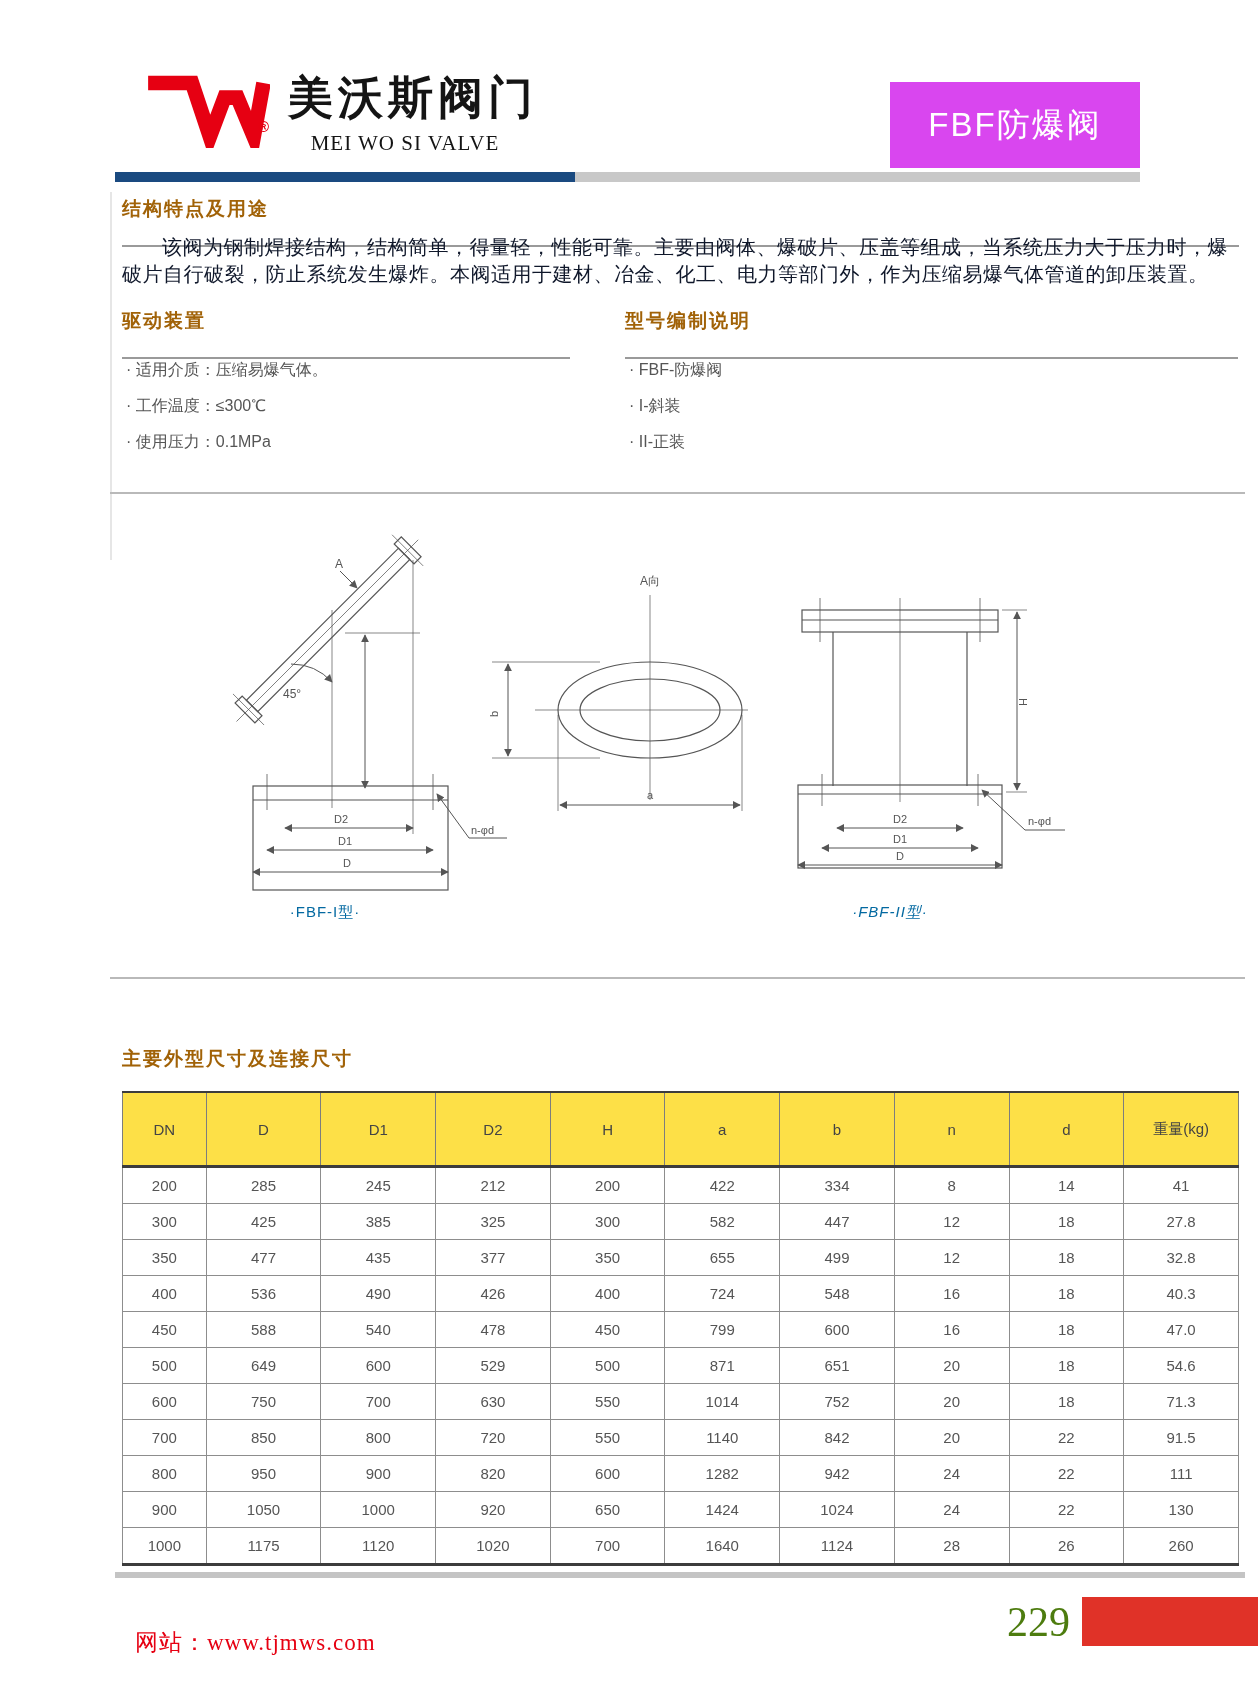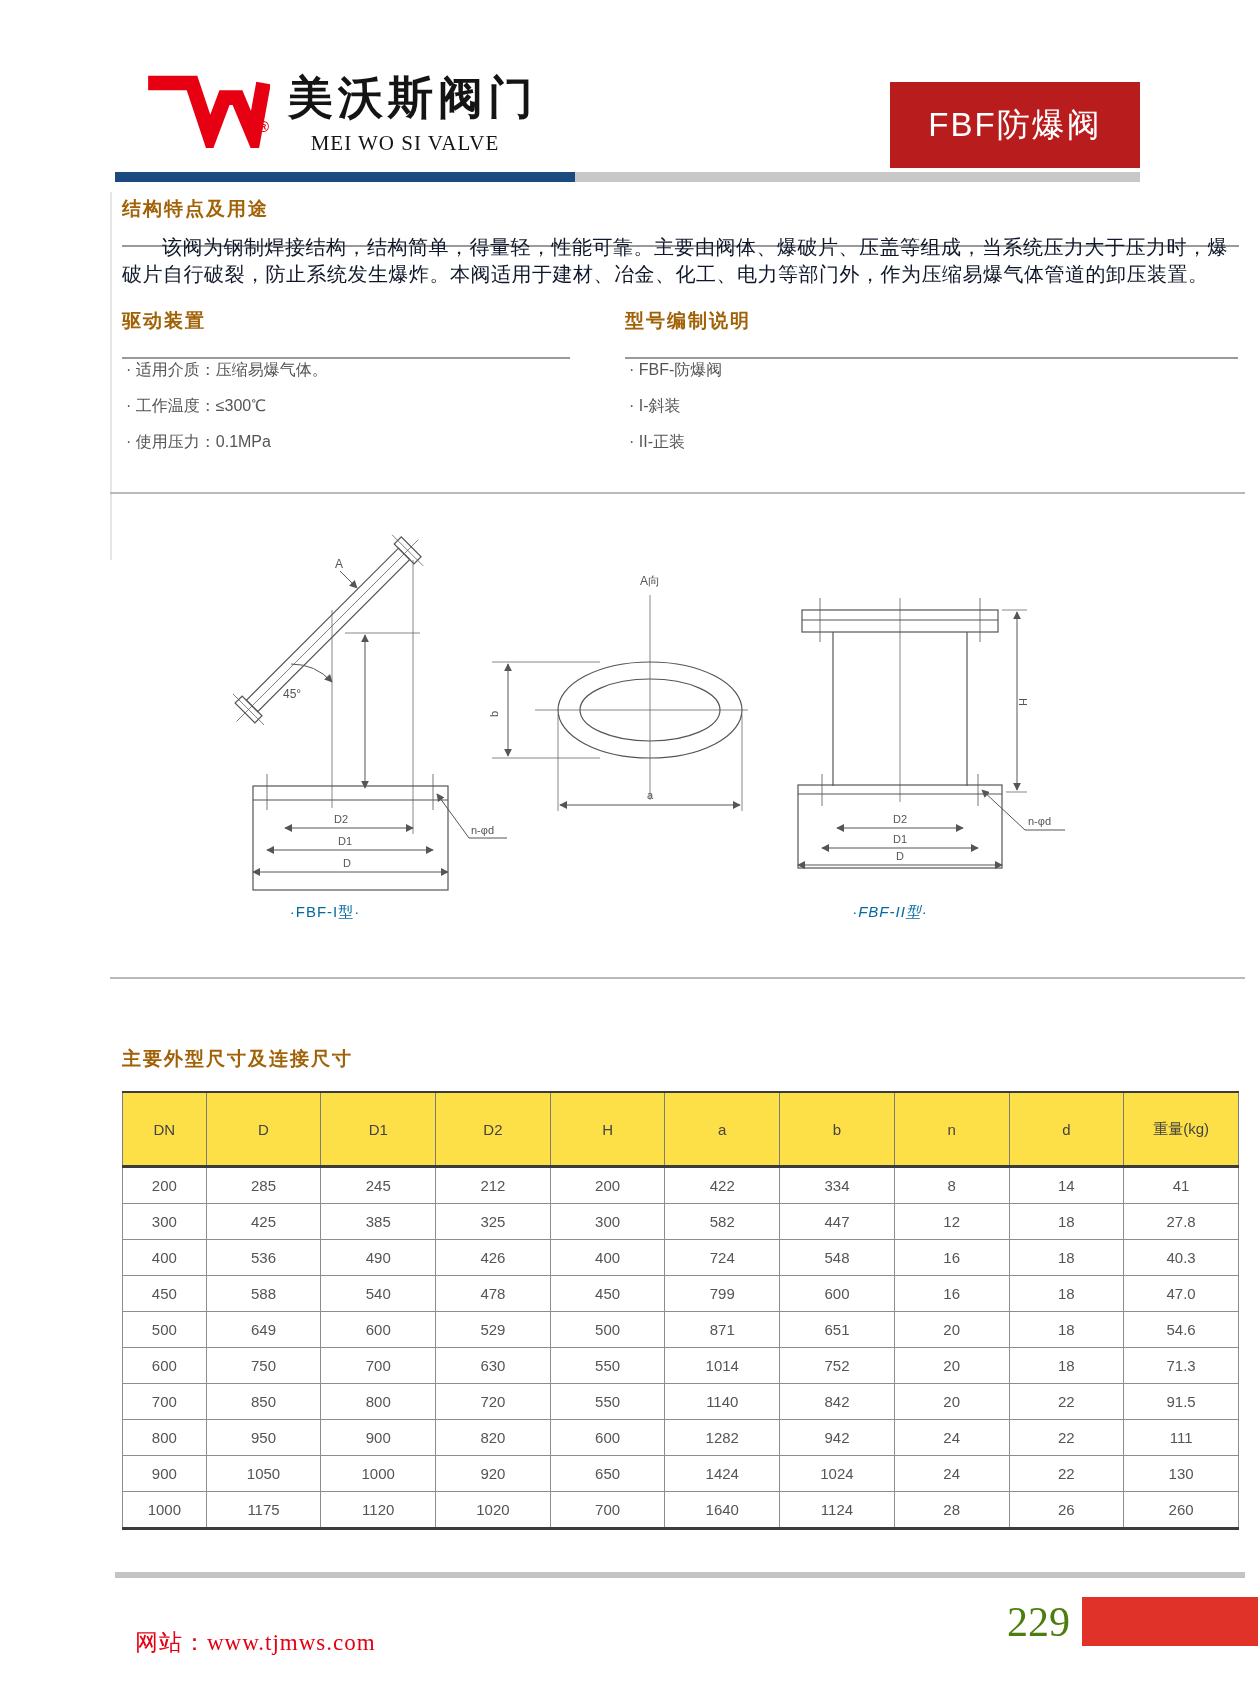--- a/index.html
+++ b/index.html
@@ -6,21 +6,21 @@
   .page{position:relative;width:1258px;height:1683px;background:#fff;overflow:hidden;
         font-family:"Liberation Sans",sans-serif;color:#444;}
 
   
   .logo-mark{position:absolute;left:140px;top:70px;}
   .reg-mark{position:absolute;left:258px;top:118px;font-size:15px;color:#e60012;font-weight:bold;}
   .brand-cn{position:absolute;left:288px;top:68px;width:250px;font-size:45px;font-weight:bold;
             letter-spacing:5px;color:#141414;font-family:"Liberation Serif",serif;white-space:nowrap;}
   .brand-en{position:absolute;left:290px;top:131px;width:230px;text-align:center;font-size:21px;
             letter-spacing:1px;color:#141414;font-family:"Liberation Serif",serif;white-space:nowrap;}
-  .badge{position:absolute;left:890px;top:82px;width:250px;height:86px;background:#b91c1c;
+  .badge{position:absolute;left:890px;top:82px;width:250px;height:86px;background:#d946ef;
          color:#fff;font-size:33px;letter-spacing:2px;text-align:center;line-height:86px;}
   .rule-navy{position:absolute;left:115px;top:172px;width:460px;height:10px;background:#1a4a80;}
   .rule-gray{position:absolute;left:575px;top:172px;width:565px;height:10px;background:#c8c8c8;}
   .margin-line{position:absolute;left:110px;top:192px;width:2px;height:368px;background:#e6e6e6;}
 
   
   .section-title{position:absolute;font-size:19px;font-weight:bold;color:#a16207;
                  border-bottom:2px solid #9a9a9a;padding-bottom:23px;letter-spacing:2px;}
   #features-title{left:122px;top:196px;width:1117px;}
   .para{position:absolute;left:122px;top:234px;width:1117px;font-size:20px;line-height:27px;
@@ -256,20 +256,32 @@
           <td>385</td>
           <td>325</td>
           <td>300</td>
           <td>582</td>
           <td>447</td>
           <td>12</td>
           <td>18</td>
           <td>27.8</td>
         </tr>
         <tr>
+          <td>350</td>
+          <td>477</td>
+          <td>435</td>
+          <td>377</td>
+          <td>350</td>
+          <td>655</td>
+          <td>499</td>
+          <td>12</td>
+          <td>18</td>
+          <td>32.8</td>
+        </tr>
+        <tr>
           <td>400</td>
           <td>536</td>
           <td>490</td>
           <td>426</td>
           <td>400</td>
           <td>724</td>
           <td>548</td>
           <td>16</td>
           <td>18</td>
           <td>40.3</td>

